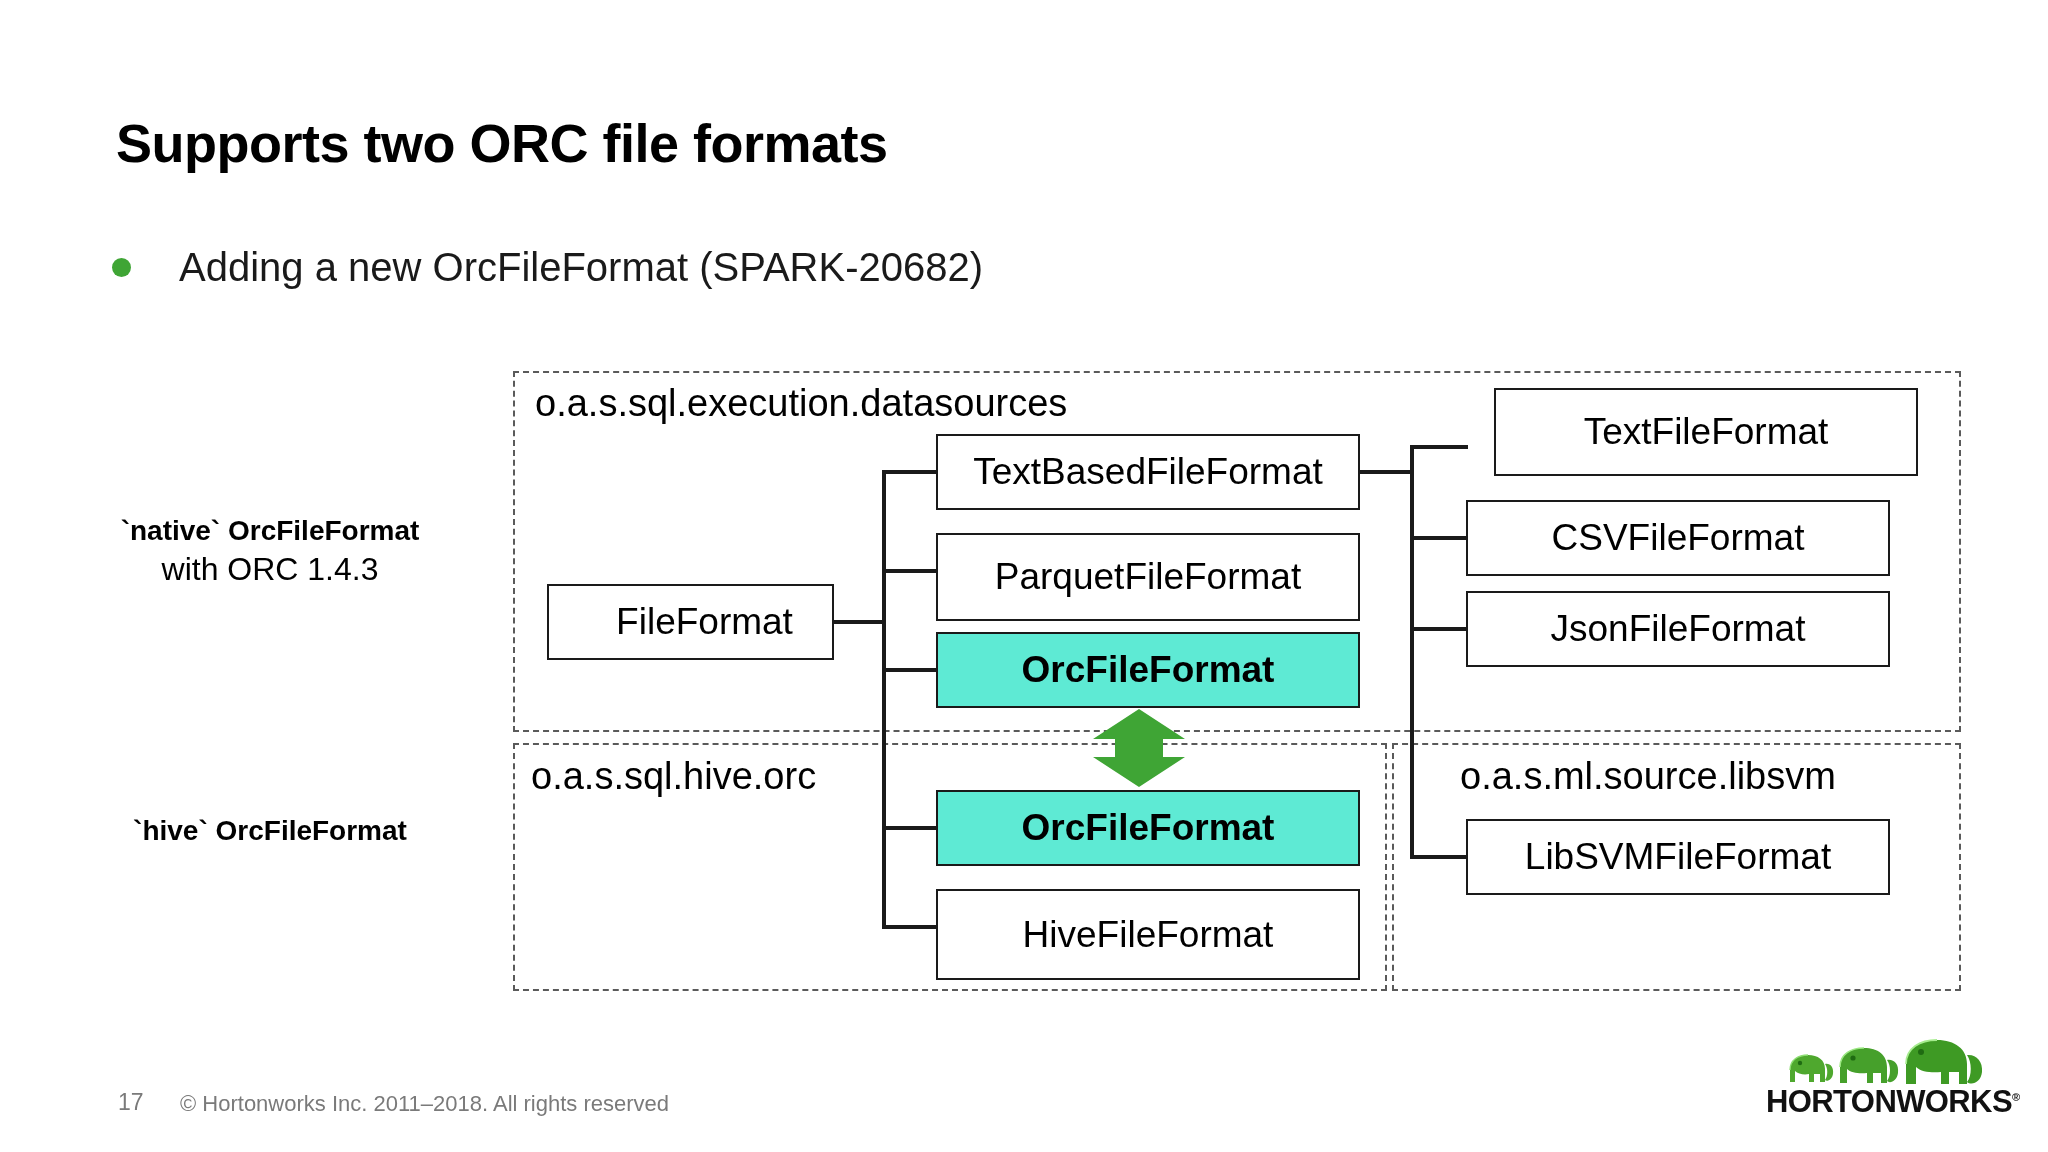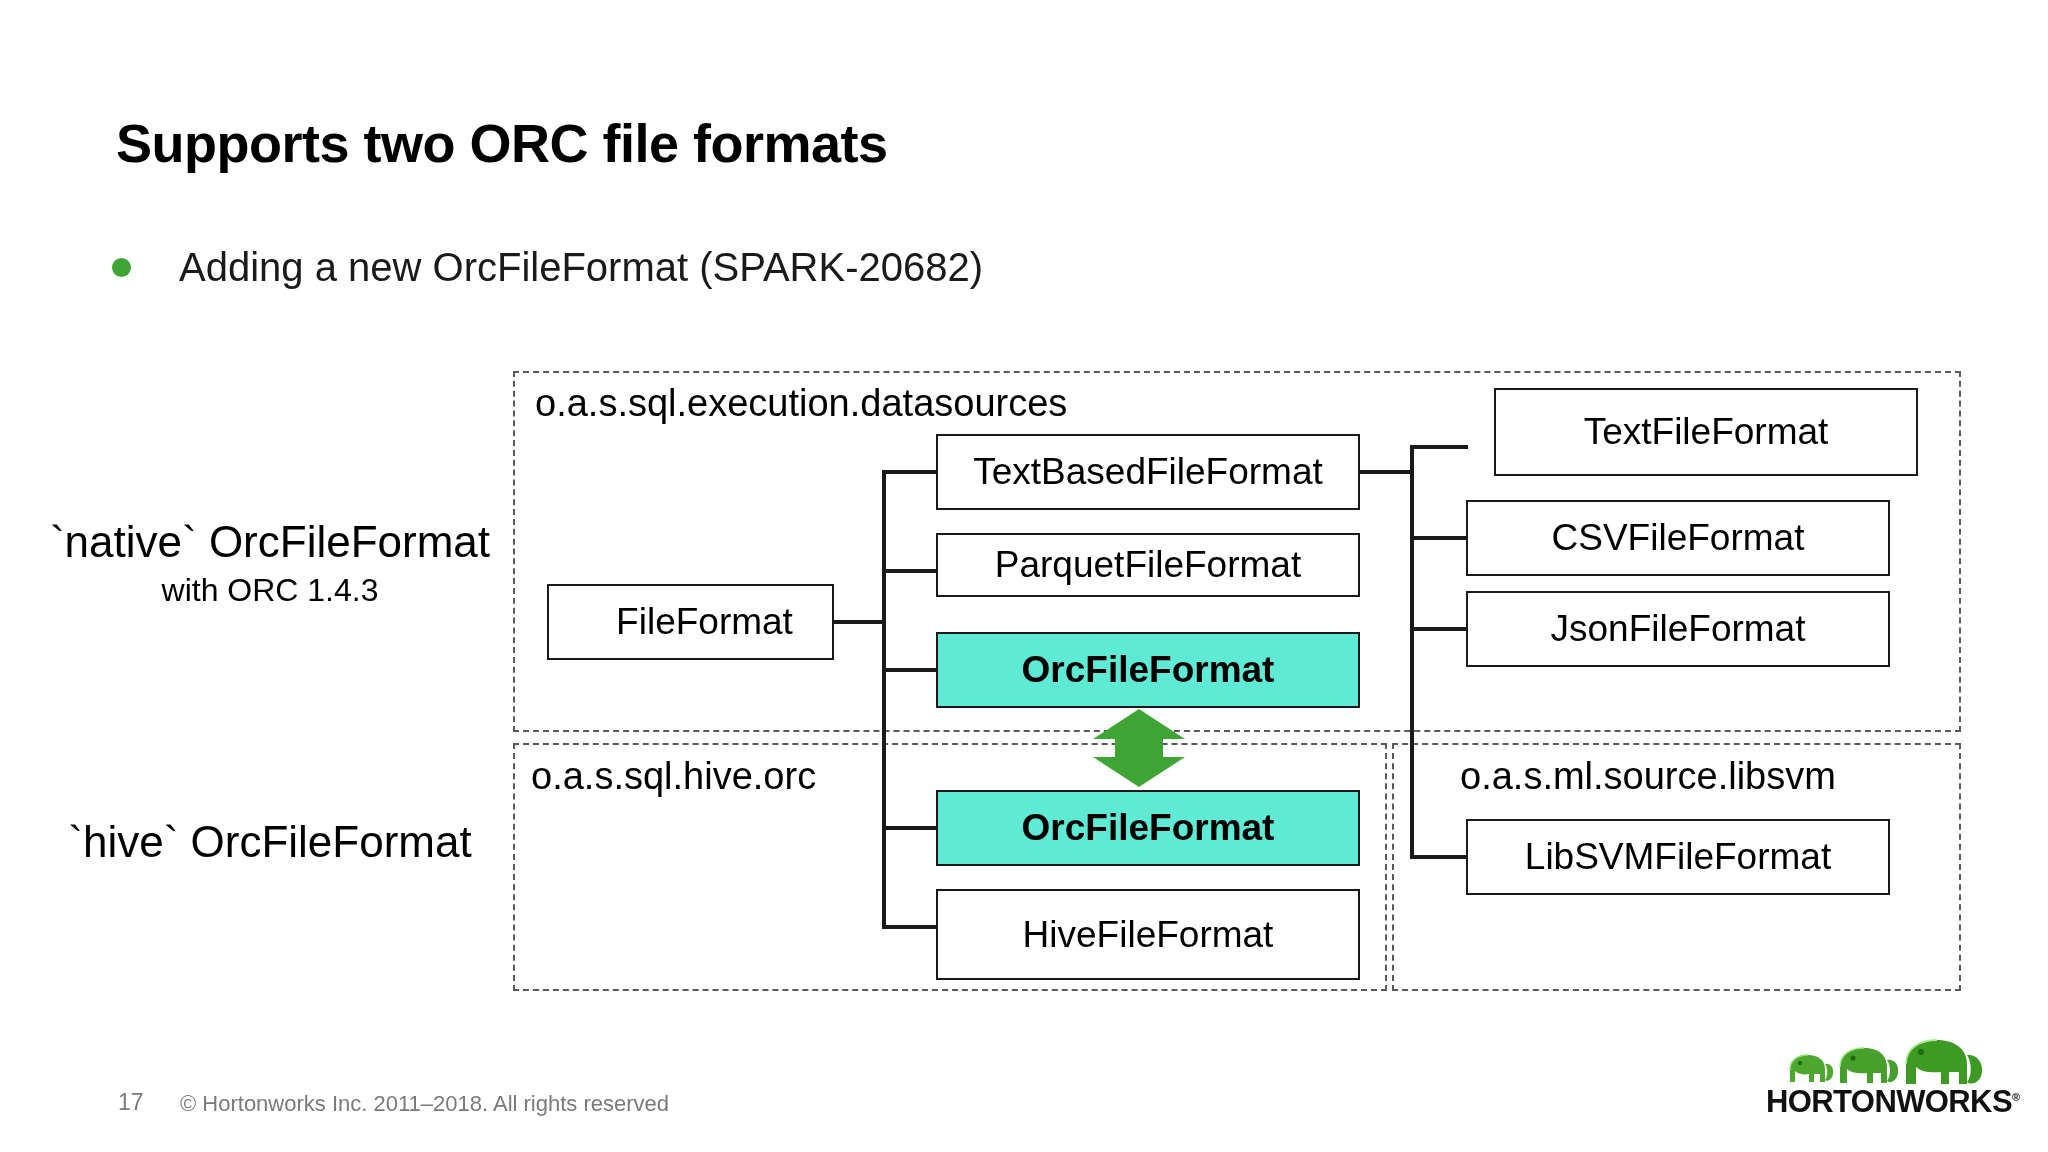--- a/index.html
+++ b/index.html
@@ -53,22 +53,22 @@
   
   .side-label {
     position: absolute;
     text-align: center;
     width: 450px;
     left: 45px;
     color: #000000;
     line-height: 1.30;
   }
   .side-label .ln1 {
-    font-size: 44px;
-    font-weight: normal;
+    font-size: 28px;
+    font-weight: bold;
     white-space: nowrap;
   }
   .side-label .ln2 {
     font-size: 32px;
     font-weight: normal;
     white-space: nowrap;
   }
   #label-native { top: 513px; }
   #label-hive   { top: 813px; }
 
@@ -108,21 +108,21 @@
   }
   .node.highlight {
     background: #5eead4;
     font-weight: bold;
   }
 
   
   #node-fileformat      { left: 547px;  top: 584px;  width: 287px; height: 76px; padding-left: 28px; }
   
   #node-textbased       { left: 936px;  top: 434px;  width: 424px; height: 76px; }
-  #node-parquet         { left: 936px;  top: 533px;  width: 424px; height: 64px; }
+  #node-parquet         { left: 936px;  top: 533px;  width: 424px; height: 88px; }
   #node-orc-native      { left: 936px;  top: 632px;  width: 424px; height: 76px; }
   
   #node-text            { left: 1466px; top: 388px;  width: 424px; height: 88px; margin-left: 28px; }
   #node-csv             { left: 1466px; top: 500px;  width: 424px; height: 76px; }
   #node-json            { left: 1466px; top: 591px;  width: 424px; height: 76px; }
   
   #node-orc-hive        { left: 936px;  top: 790px;  width: 424px; height: 76px; }
   #node-hivefileformat  { left: 936px;  top: 889px;  width: 424px; height: 91px; }
   
   #node-libsvm          { left: 1466px; top: 819px;  width: 424px; height: 76px; }

